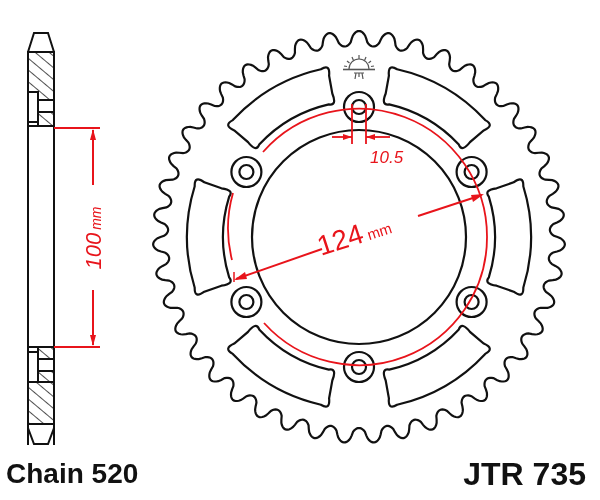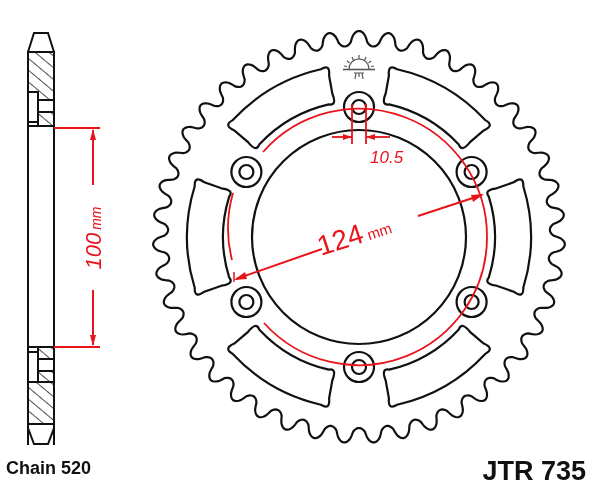--- a/index.html
+++ b/index.html
@@ -1,19 +1,19 @@
 <!DOCTYPE html>
 <html><head>
   <meta charset="utf-8">
   <style>
     html, body { margin: 0; padding: 0; background: #ffffff; }
     body { width: 600px; height: 500px; position: relative; overflow: hidden; font-family: "Liberation Sans", sans-serif; }
     #drawing { position: absolute; left: 0; top: 0; width: 600px; height: 500px; }
-    .label-chain { position: absolute; left: 6px; top: 458px; font-family: "Liberation Sans", sans-serif; font-weight: bold; font-size: 18px; color: #111; letter-spacing: 0px; }
-    .label-part { position: absolute; right: 14px; top: 456px; font-family: "Liberation Sans", sans-serif; font-weight: bold; font-size: 27px; color: #111; }
+    .label-chain { position: absolute; left: 6px; top: 458px; font-family: "Liberation Sans", sans-serif; font-weight: bold; font-size: 28px; color: #111; letter-spacing: 0px; }
+    .label-part { position: absolute; right: 14px; top: 456px; font-family: "Liberation Sans", sans-serif; font-weight: bold; font-size: 32px; color: #111; }
     .dim-text { font-family: "Liberation Sans", sans-serif; font-style: italic; fill: #e8141b; }
   </style>
 </head>
 <body>
 
 <svg id="drawing" viewBox="0 0 600 500" xmlns="http://www.w3.org/2000/svg">
   <defs>
     <pattern id="hatch" patternUnits="userSpaceOnUse" width="9" height="9" patternTransform="rotate(-50)">
       <line x1="0" y1="0" x2="0" y2="9" stroke="#222" stroke-width="1.6"></line>
     </pattern>

